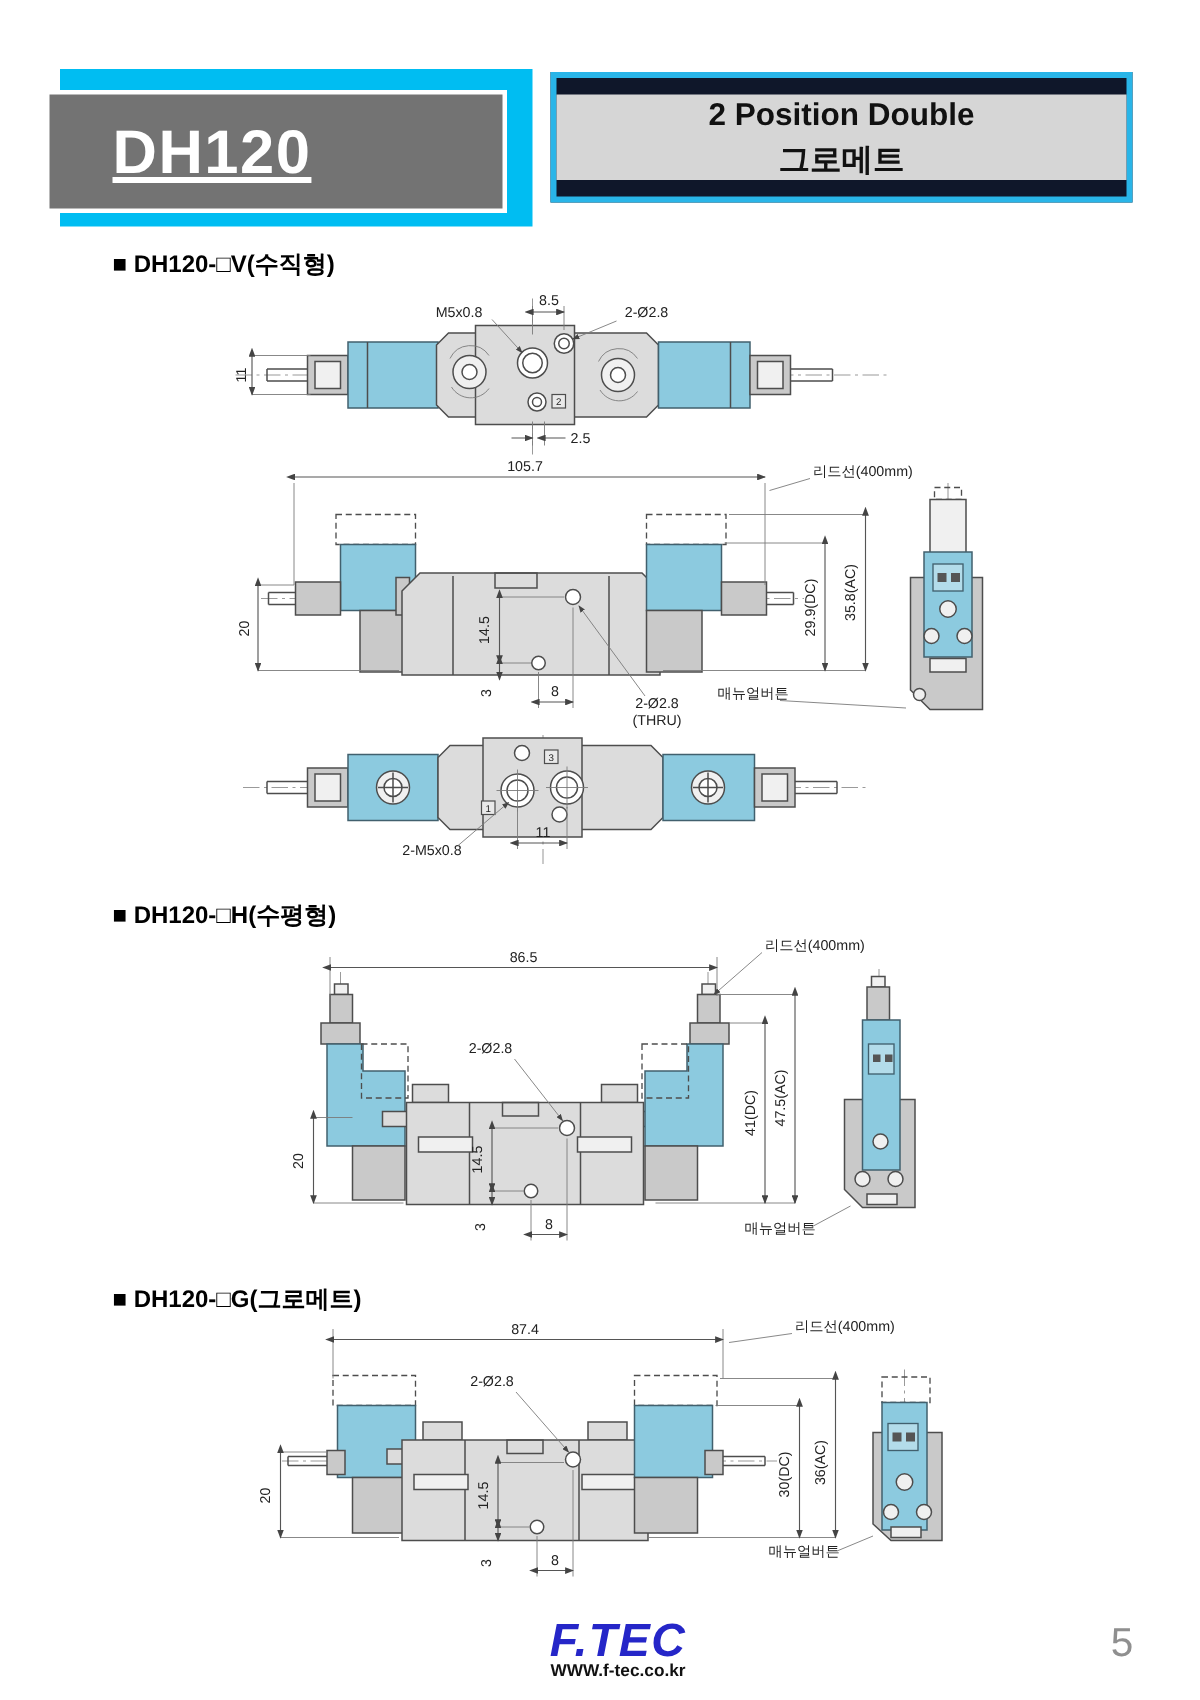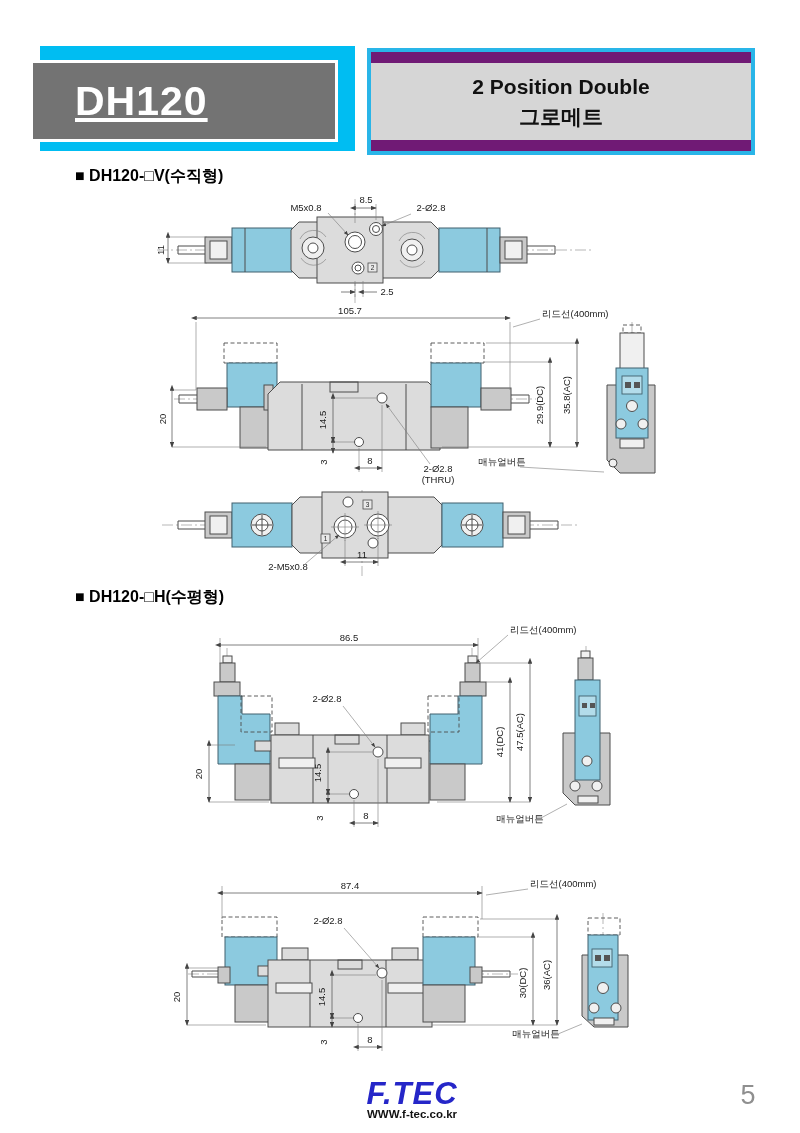--- a/index.html
+++ b/index.html
@@ -4,28 +4,28 @@
 <style>
   html,body{margin:0;padding:0;background:#fff;}
   .page{position:relative;width:800px;height:1133px;background:#ffffff;
         font-family:"Liberation Sans",sans-serif;overflow:hidden;}
 
   
   .logo-back{position:absolute;left:40px;top:46px;width:315px;height:105px;background:#00bdf2;}
   .logo-front{position:absolute;left:30px;top:60px;width:308px;height:82px;background:#737373;
               border:3px solid #ffffff;box-sizing:border-box;display:flex;align-items:center;
               padding-left:42px;color:#ffffff;font-size:41px;font-weight:bold;letter-spacing:1px;text-decoration:underline;}
-  .title-box{position:absolute;left:367px;top:48px;width:388px;height:107px;background:#701a75;
+  .title-box{position:absolute;left:367px;top:48px;width:388px;height:87px;background:#0f172a;
              border:4px solid #29b5e8;box-sizing:border-box;}
   .title-band{position:absolute;left:0;top:11px;right:0;bottom:11px;background:#d6d6d6;
               display:flex;flex-direction:column;justify-content:center;align-items:center;
               font-weight:bold;font-size:21px;color:#111;line-height:1.4;}
 
   .sec-title{position:absolute;left:75px;font-size:16px;font-weight:bold;color:#000;}
-  #sec1{top:166px}#sec2{top:587px}#sec3:not(x){top:856px}
+  #sec1{top:166px}#sec2{top:600px}#sec3:not(x){top:856px}
 
   .drw{position:absolute;}
 
   
   .cl  {stroke:#9a9a9a;stroke-width:.7;stroke-dasharray:11 3 2 3;fill:none}
   .ol  {stroke:#4d4d4d;stroke-width:1;fill:none}
   .gray {fill:#dcdcdc;stroke:#4d4d4d;stroke-width:1}
   .gray2{fill:#c9c9c9;stroke:#4d4d4d;stroke-width:1}
   .gray3{fill:#f0f0f0;stroke:#4d4d4d;stroke-width:1}
   .cyan {fill:#8ccadf;stroke:#41606e;stroke-width:1}
@@ -358,20 +358,21 @@
       <rect class="cyan2" x="404" y="78" width="17" height="20"></rect>
       <rect class="dk" x="407" y="85" width="5" height="5"></rect>
         <rect class="dk" x="415" y="85" width="5" height="5"></rect>
       <circle class="gray3" cx="412" cy="143" r="5"></circle>
       <circle class="gray3" cx="400" cy="168" r="5"></circle>
         <circle class="gray3" cx="422" cy="168" r="5"></circle>
       <rect class="gray3" x="403" y="178" width="20" height="7"></rect>
     </g>
   </svg>
 
+  <div class="sec-title" id="sec3" style="top:856px">■ DH120-□G(그로메트)</div>
 
   <svg class="drw" style="left:170px;top:873px" width="480" height="200">
     <defs>
       <marker id="aE5" markerWidth="8" markerHeight="6" refX="7" refY="3" orient="auto">
           <path d="M0,0L8,3L0,6Z" fill="#444"></path>
         </marker>
       <marker id="aS5" markerWidth="8" markerHeight="6" refX="1" refY="3" orient="auto-start-reverse">
           <path d="M0,0L8,3L0,6Z" fill="#444"></path>
         </marker>
     </defs>

